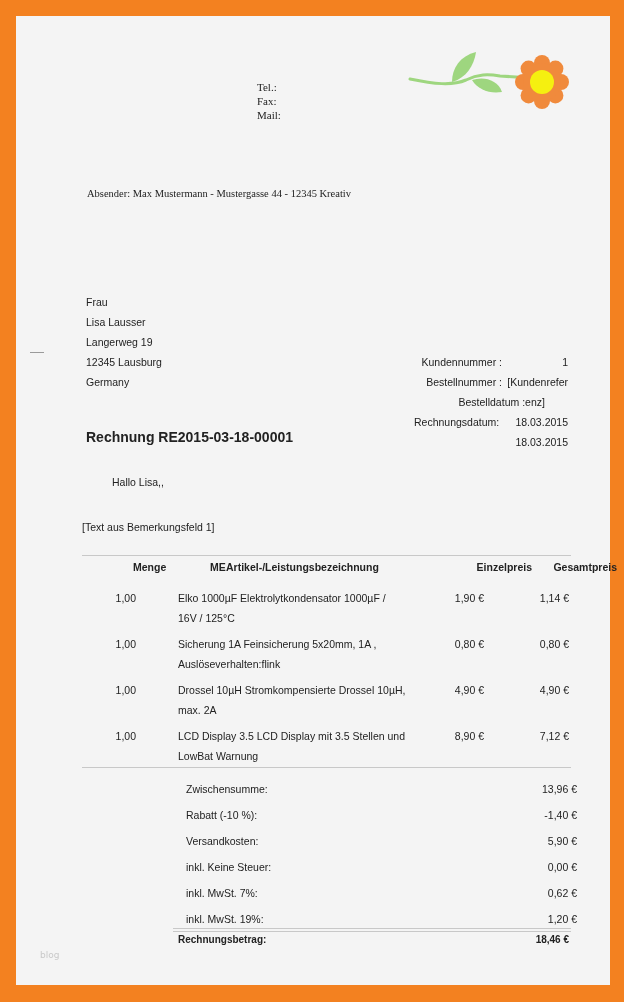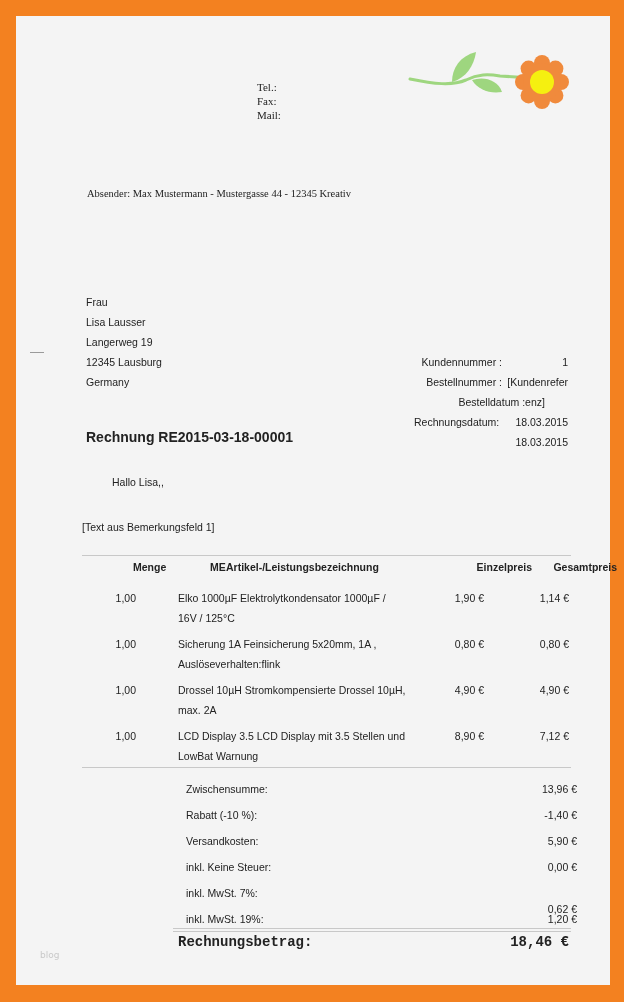--- a/index.html
+++ b/index.html
@@ -150,30 +150,30 @@
     <div style="position:relative; height:26px;">
       <span class="abs" style="left:162px;">Versandkosten:</span>
       <span class="abs right" style="left:470px; width:83px;">5,90 €</span>
     </div>
     <div style="position:relative; height:26px;">
       <span class="abs" style="left:162px;">inkl. Keine Steuer:</span>
       <span class="abs right" style="left:470px; width:83px;">0,00 €</span>
     </div>
     <div style="position:relative; height:26px;">
       <span class="abs" style="left:162px;">inkl. MwSt. 7%:</span>
-      <span class="abs right" style="left:470px; width:83px;margin-top:16px;">0,62 €</span>
+      <span class="abs right" style="left:470px; width:83px;">0,62 €</span>
     </div>
     <div style="position:relative; height:26px;">
       <span class="abs" style="left:162px;">inkl. MwSt. 19%:</span>
       <span class="abs right" style="left:470px; width:83px;">1,20 €</span>
     </div>
   </div>
 
   <div class="hr" style="left:157px; top:912px; width:398px;"></div>
   <div class="hr" style="left:157px; top:915px; width:398px;"></div>
 
-  <div class="abs sans bold" style="left:0; top:918px; width:594px; height:16px; font-size:14px;font-family:Liberation Mono, monospace;">
+  <div class="abs sans bold" style="left:0; top:918px; width:594px; height:16px; font-size:10px;">
     <span class="abs" style="left:162px;">Rechnungsbetrag:</span>
     <span class="abs right" style="left:470px; width:83px;">18,46 €</span>
   </div>
 
   <div class="abs blog" style="left:24px; top:934px;">blog</div>
 </div>
 
 </body></html>

